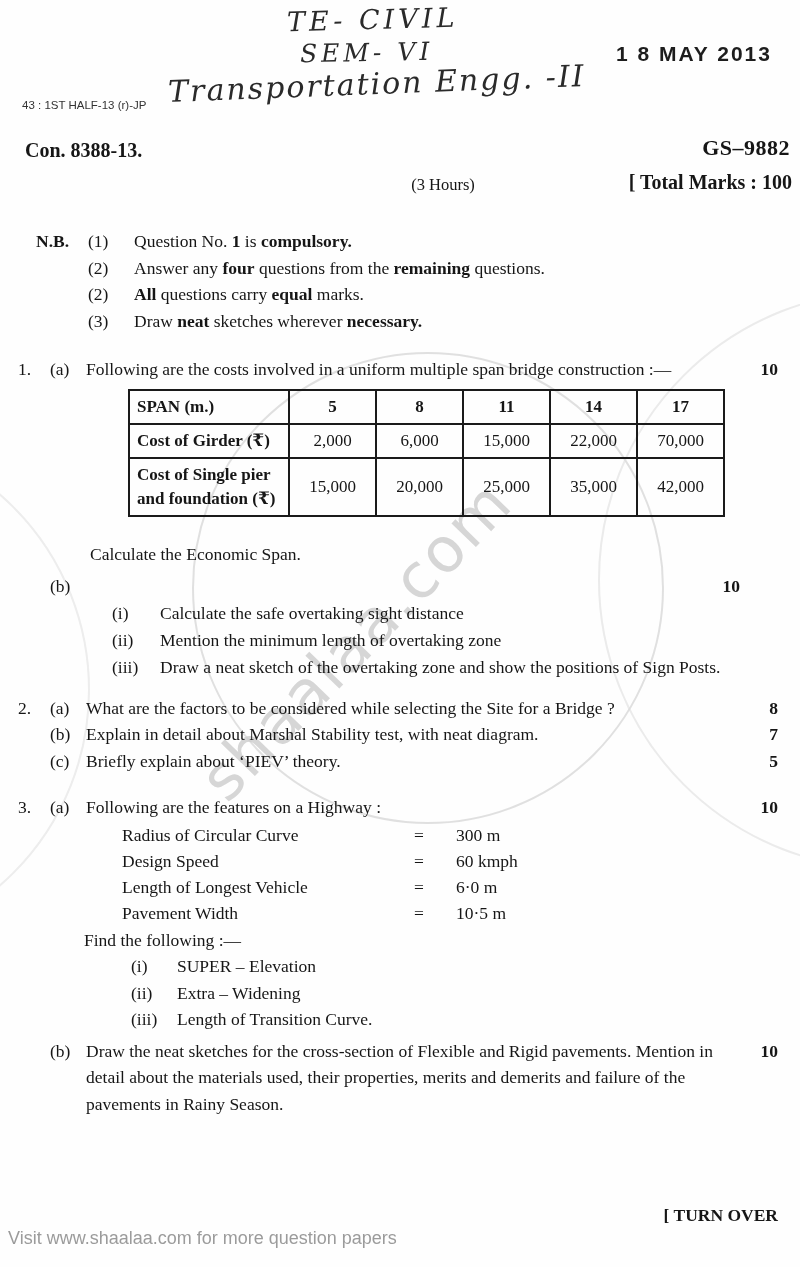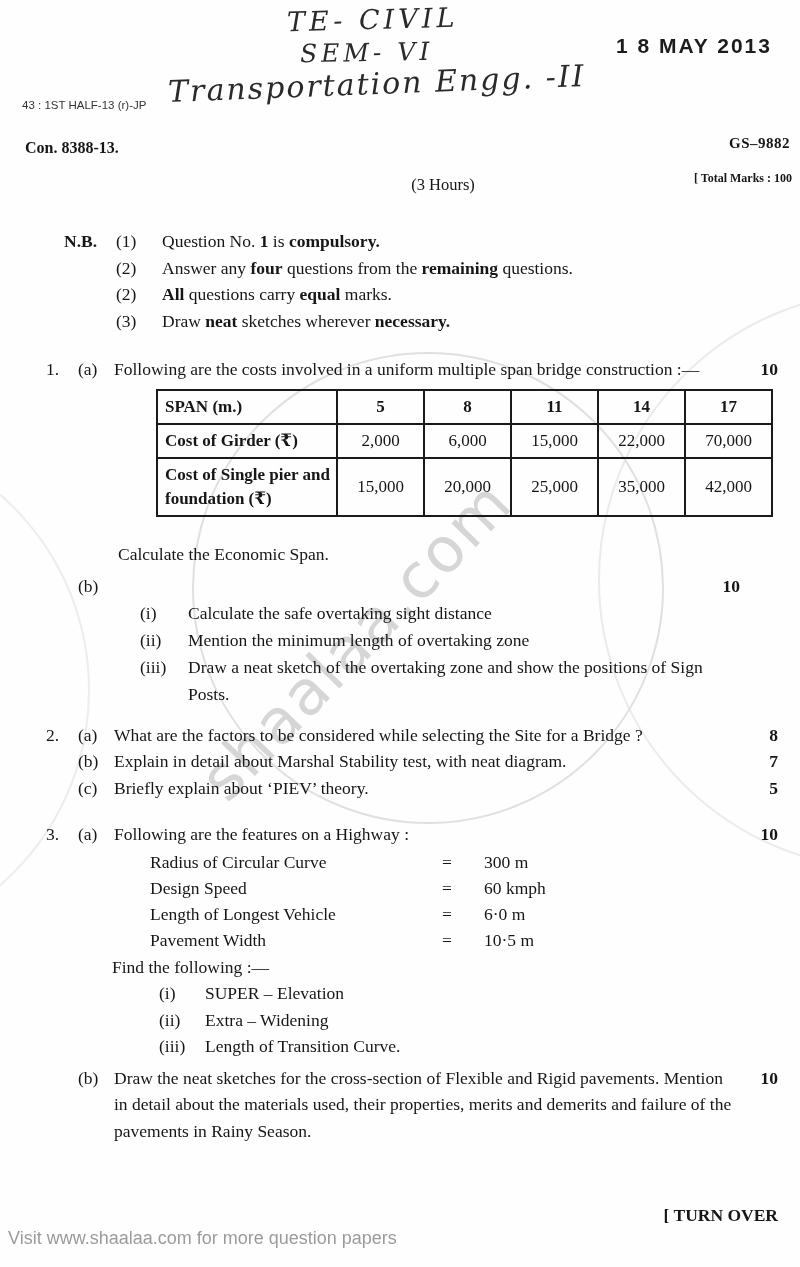--- a/index.html
+++ b/index.html
@@ -20,39 +20,39 @@
                 border:2px solid #dedede; border-radius:50%; opacity:.55; }
   .wm-text { position:absolute; left:238px; top:742px; font-size:62px; letter-spacing:2px;
              color:#cdcdcd; opacity:.8; font-family:"DejaVu Sans",sans-serif;
              transform:rotate(-46deg); transform-origin:left bottom; }
   
   .hdr { position:absolute; inset:0; z-index:2; }
   .hw { font-family:"DejaVu Serif",serif; font-style:italic; color:#2a2a2a; white-space:nowrap; }
   .hw1 { position:absolute; top:4px;  left:287px; font-size:27px; letter-spacing:4px; transform:rotate(-1.5deg); }
   .hw2 { position:absolute; top:38px; left:300px; font-size:25px; letter-spacing:4px; transform:rotate(-1deg); }
   .hw3 { position:absolute; top:66px; left:168px; font-size:30px; letter-spacing:2px; transform:rotate(-2.2deg); }
-  .stamp { position:absolute; top:34px; left:616px; font-family:"Liberation Sans",sans-serif;
+  .stamp { position:absolute; top:42px; left:616px; font-family:"Liberation Sans",sans-serif;
            font-weight:bold; font-size:21px; letter-spacing:2px; color:#1d1d1d; white-space:nowrap; }
   .refcode { position:absolute; top:99px; left:22px; font-family:"Liberation Sans",sans-serif;
              font-size:11.5px; color:#333; }
-  .con { position:absolute; top:139px; left:25px; font-weight:bold; font-size:16px; }
-  .gs  { position:absolute; top:135px; right:10px; font-weight:bold; font-size:15px; letter-spacing:.5px; }
+  .con { position:absolute; top:139px; left:25px; font-weight:bold; font-size:20px; }
+  .gs  { position:absolute; top:135px; right:10px; font-weight:bold; font-size:22px; letter-spacing:.5px; }
   .hours { position:absolute; top:175px; left:0; width:100%; text-align:center; font-size:16.5px;margin-left:43px; }
-  .totalmarks { position:absolute; top:171px; right:8px; font-weight:bold; font-size:12px; }
-  
-  .pagebody { position:absolute; top:222px; left:0; width:800px; z-index:1; line-height:26.5px;padding-left:28px; }
+  .totalmarks { position:absolute; top:171px; right:8px; font-weight:bold; font-size:20px; }
+  
+  .pagebody { position:absolute; top:222px; left:0; width:800px; z-index:1; line-height:26.5px; }
   .nb { margin-top:6px; }
   .nb-row { display:grid; grid-template-columns:52px 46px 1fr; padding-left:36px; padding-right:40px; }
   .nb-label { font-weight:bold; }
   .qline { display:grid; grid-template-columns:32px 36px 1fr 38px; padding-left:18px; padding-right:22px; }
   .marks { font-weight:bold; text-align:right; }
   .mt-q1 { margin-top:22px; }
   .cost-table { margin:6px 0 0 128px; border-collapse:collapse; font-size:17px; line-height:24px; }
   .cost-table td { border:2px solid #1a1a1a; padding:4px 6px; }
-  .cost-table .lab { font-weight:bold; width:180px; text-align:left; padding-left:7px; }
+  .cost-table .lab { font-weight:bold; width:160px; text-align:left; padding-left:7px; }
   .cost-table .num { width:87px; text-align:center; }
   .cost-table .hd  { font-weight:bold; }
   .calc { padding-left:90px; margin-top:24px; }
   .mt-q1b { margin-top:6px; }
   .subline { display:grid; grid-template-columns:48px 1fr; padding-left:112px; padding-right:55px; line-height:27px; }
   .mt-q2 { margin-top:14px; }
   .mt-q3 { margin-top:20px; }
   .feats { margin-top:1px; }
   .feat { display:grid; grid-template-columns:292px 42px 1fr; padding-left:122px; line-height:26px; }
   .findlabel { padding-left:84px; margin-top:1px; }

